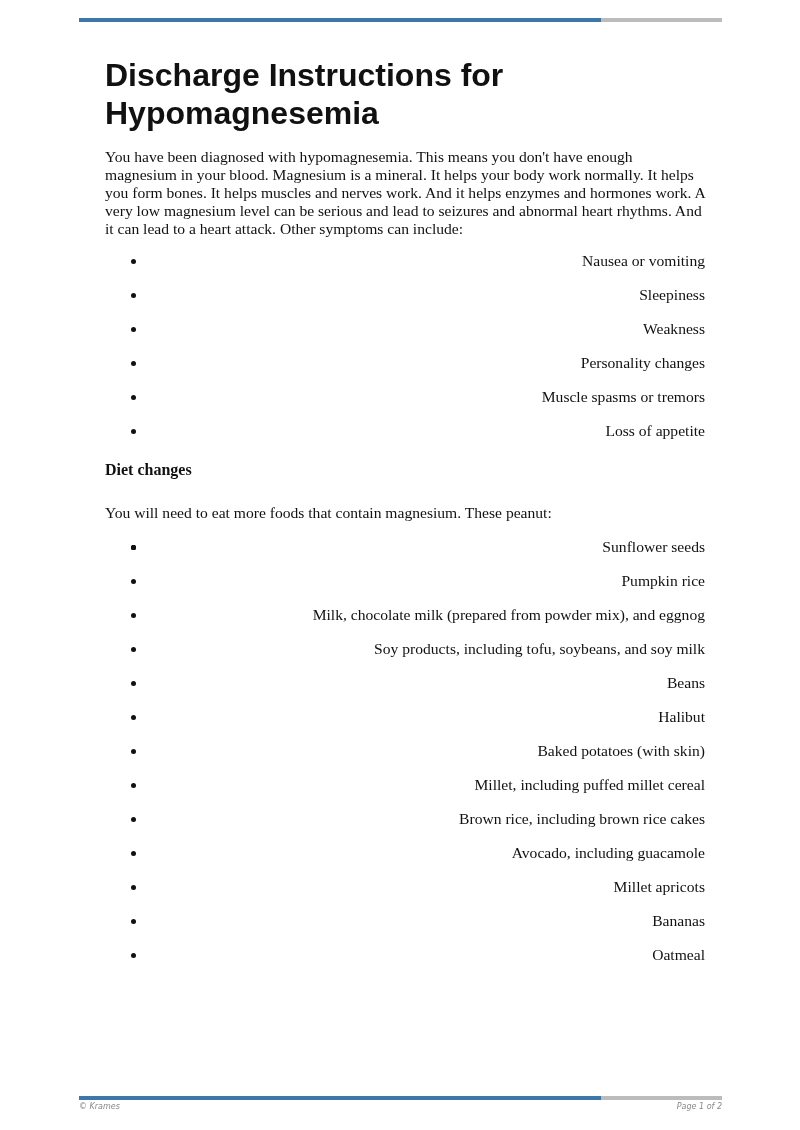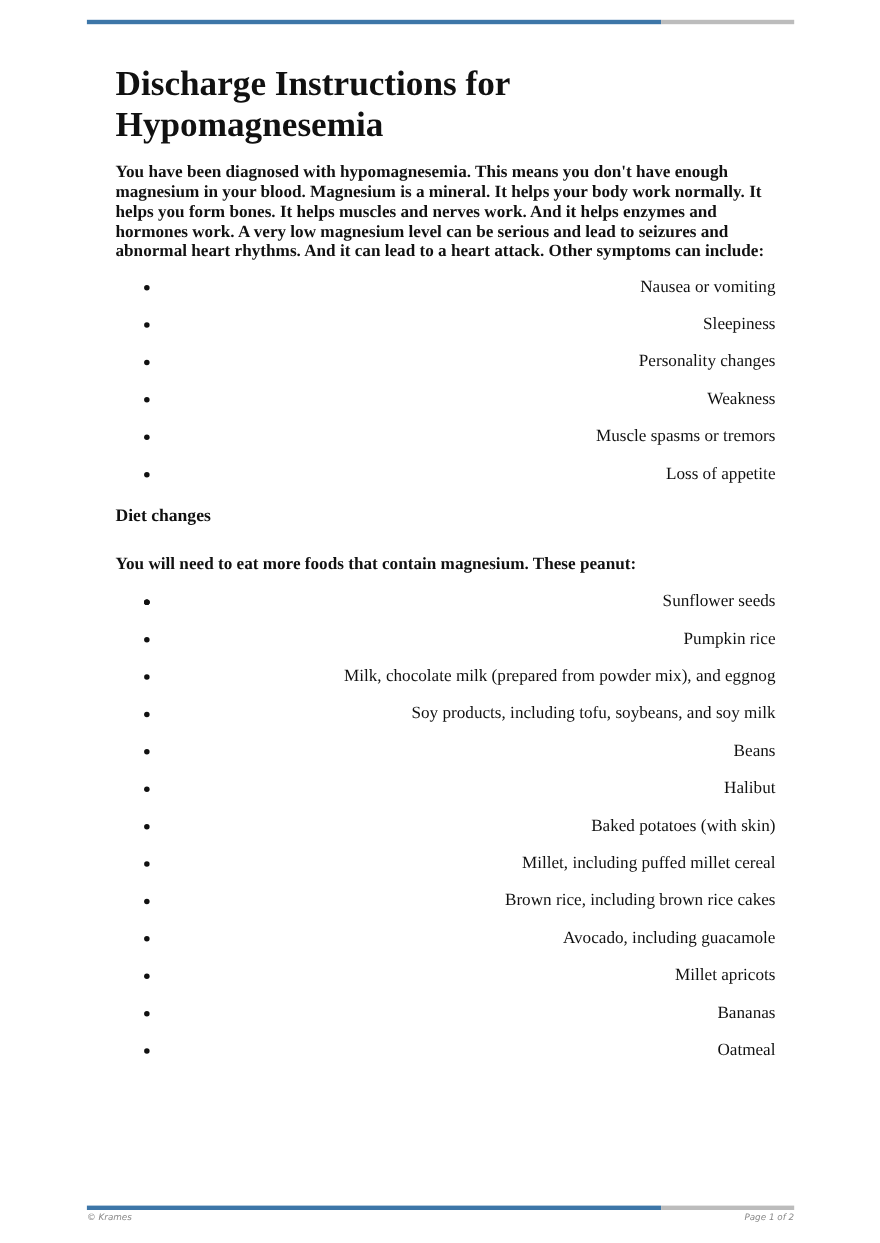--- a/index.html
+++ b/index.html
@@ -27,32 +27,31 @@
     .bar.top { top: 18px; }
     .bar.bottom { top: 1096px; }
 
     .content {
       position: absolute;
       left: 105px;
       top: 56px;
       width: 600px;
     }
     h1 {
-      font-family: Liberation Serif, serif;
+      font-family: Liberation Sans, sans-serif;
       font-weight: bold;
       font-size: 32px;
       line-height: 38px;
       margin: 0 0 12px 0;
       color: #111111;
     }
     p.body {
       font-size: 15.6px;
       line-height: 18px;
       margin: 16px 0 14px 0;
-      font-weight: bold;
     }
     h2 {
       font-family: "Liberation Serif", "DejaVu Serif", serif;
       font-weight: bold;
       font-size: 16px;
       line-height: 28px;
       margin: 16px 0 20px 0;
       color: #111111;
     }
     ul.list {
@@ -97,22 +96,22 @@
   <div class="seg-gray"></div>
 </div>
 
 <div class="content">
   <h1>Discharge Instructions for Hypomagnesemia</h1>
   <p class="body">You have been diagnosed with hypomagnesemia. This means you don't have enough magnesium in your blood. Magnesium is a mineral. It helps your body work normally. It helps you form bones. It helps muscles and nerves work. And it helps enzymes and hormones work. A very low magnesium level can be serious and lead to seizures and abnormal heart rhythms. And it can lead to a heart attack. Other symptoms can include:</p>
 
   <ul class="list">
     <li><span class="dot"></span><span>Nausea or vomiting</span></li>
     <li><span class="dot"></span><span>Sleepiness</span></li>
+    <li><span class="dot"></span><span>Weakness</span></li>
     <li><span class="dot"></span><span>Personality changes</span></li>
-    <li><span class="dot"></span><span>Weakness</span></li>
     <li><span class="dot"></span><span>Muscle spasms or tremors</span></li>
     <li><span class="dot"></span><span>Loss of appetite</span></li>
   </ul>
 
   <h2>Diet changes</h2>
   <p class="body">You will need to eat more foods that contain magnesium. These peanut:</p>
 
   <ul class="list">
     <li><span class="dot"></span></li>
     <li><span class="dot"></span></li>

